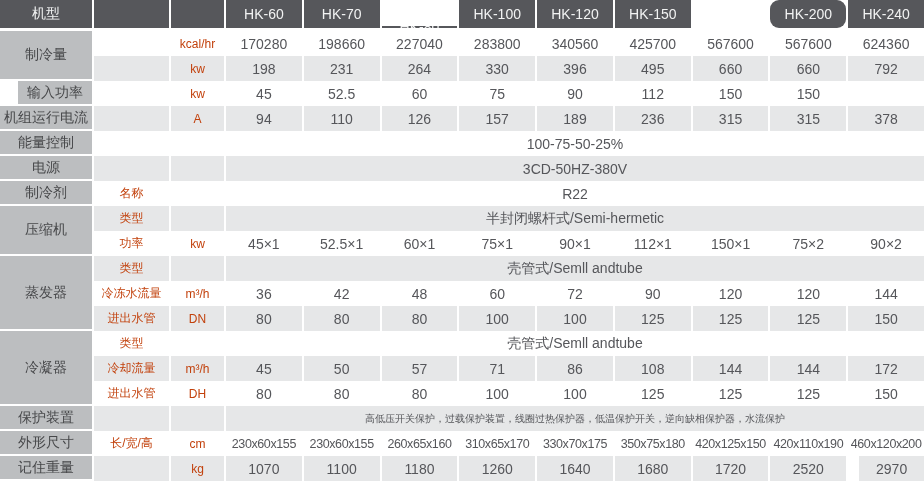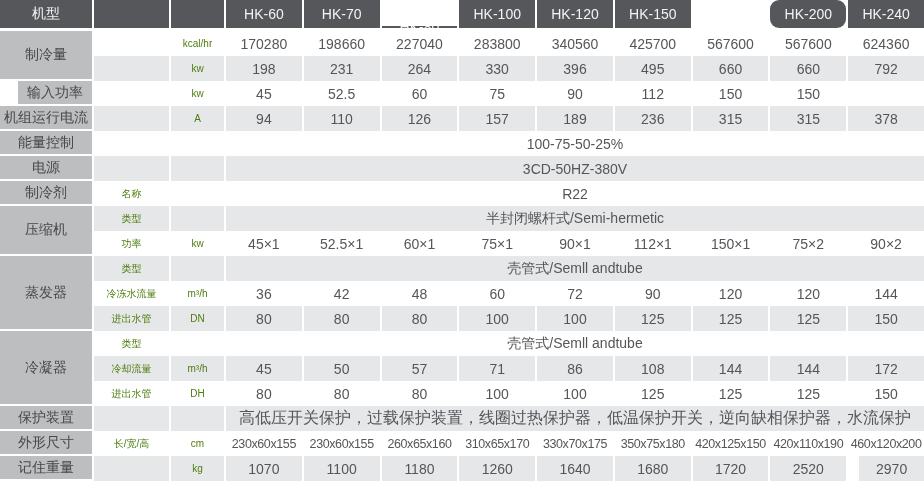--- a/index.html
+++ b/index.html
@@ -16,24 +16,24 @@
   }
   .cell{
     display:flex;align-items:center;justify-content:center;
     overflow:hidden;white-space:nowrap;
     box-sizing:border-box;
   }
   .hdr{background:#56575B;color:#F2F3F3;font-size:14px;}
   .cat{background:#BCBEC0;color:#47484A;font-size:14px;border-bottom:2px solid #ffffff;}
   .band0{background:#FFFFFF;}
   .band1{background:#E6E7E8;}
-  .sub,.unit{color:#4d7c0f;font-size:10px;}
+  .sub,.unit{color:#c2410c;font-size:12px;}
   .val{color:#55565A;font-size:14px;}
   .dims{font-size:12.5px;letter-spacing:-0.4px;}
-  .protect{font-size:16px;}
+  .protect{font-size:10px;}
 </style>
 </head>
 <body>
 
 <div class="sheet" id="grid">
     <div class="cell hdr" style="grid-area: 1 / 1 / span 1 / span 1;">机型</div>
     <div class="cell hdr" style="grid-area: 1 / 2 / span 1 / span 1;"></div>
     <div class="cell hdr" style="grid-area: 1 / 3 / span 1 / span 1;"></div>
     <div class="cell hdr" style="grid-area: 1 / 4 / span 1 / span 1;">HK-60</div>
     <div class="cell hdr" style="grid-area: 1 / 5 / span 1 / span 1;">HK-70</div>

